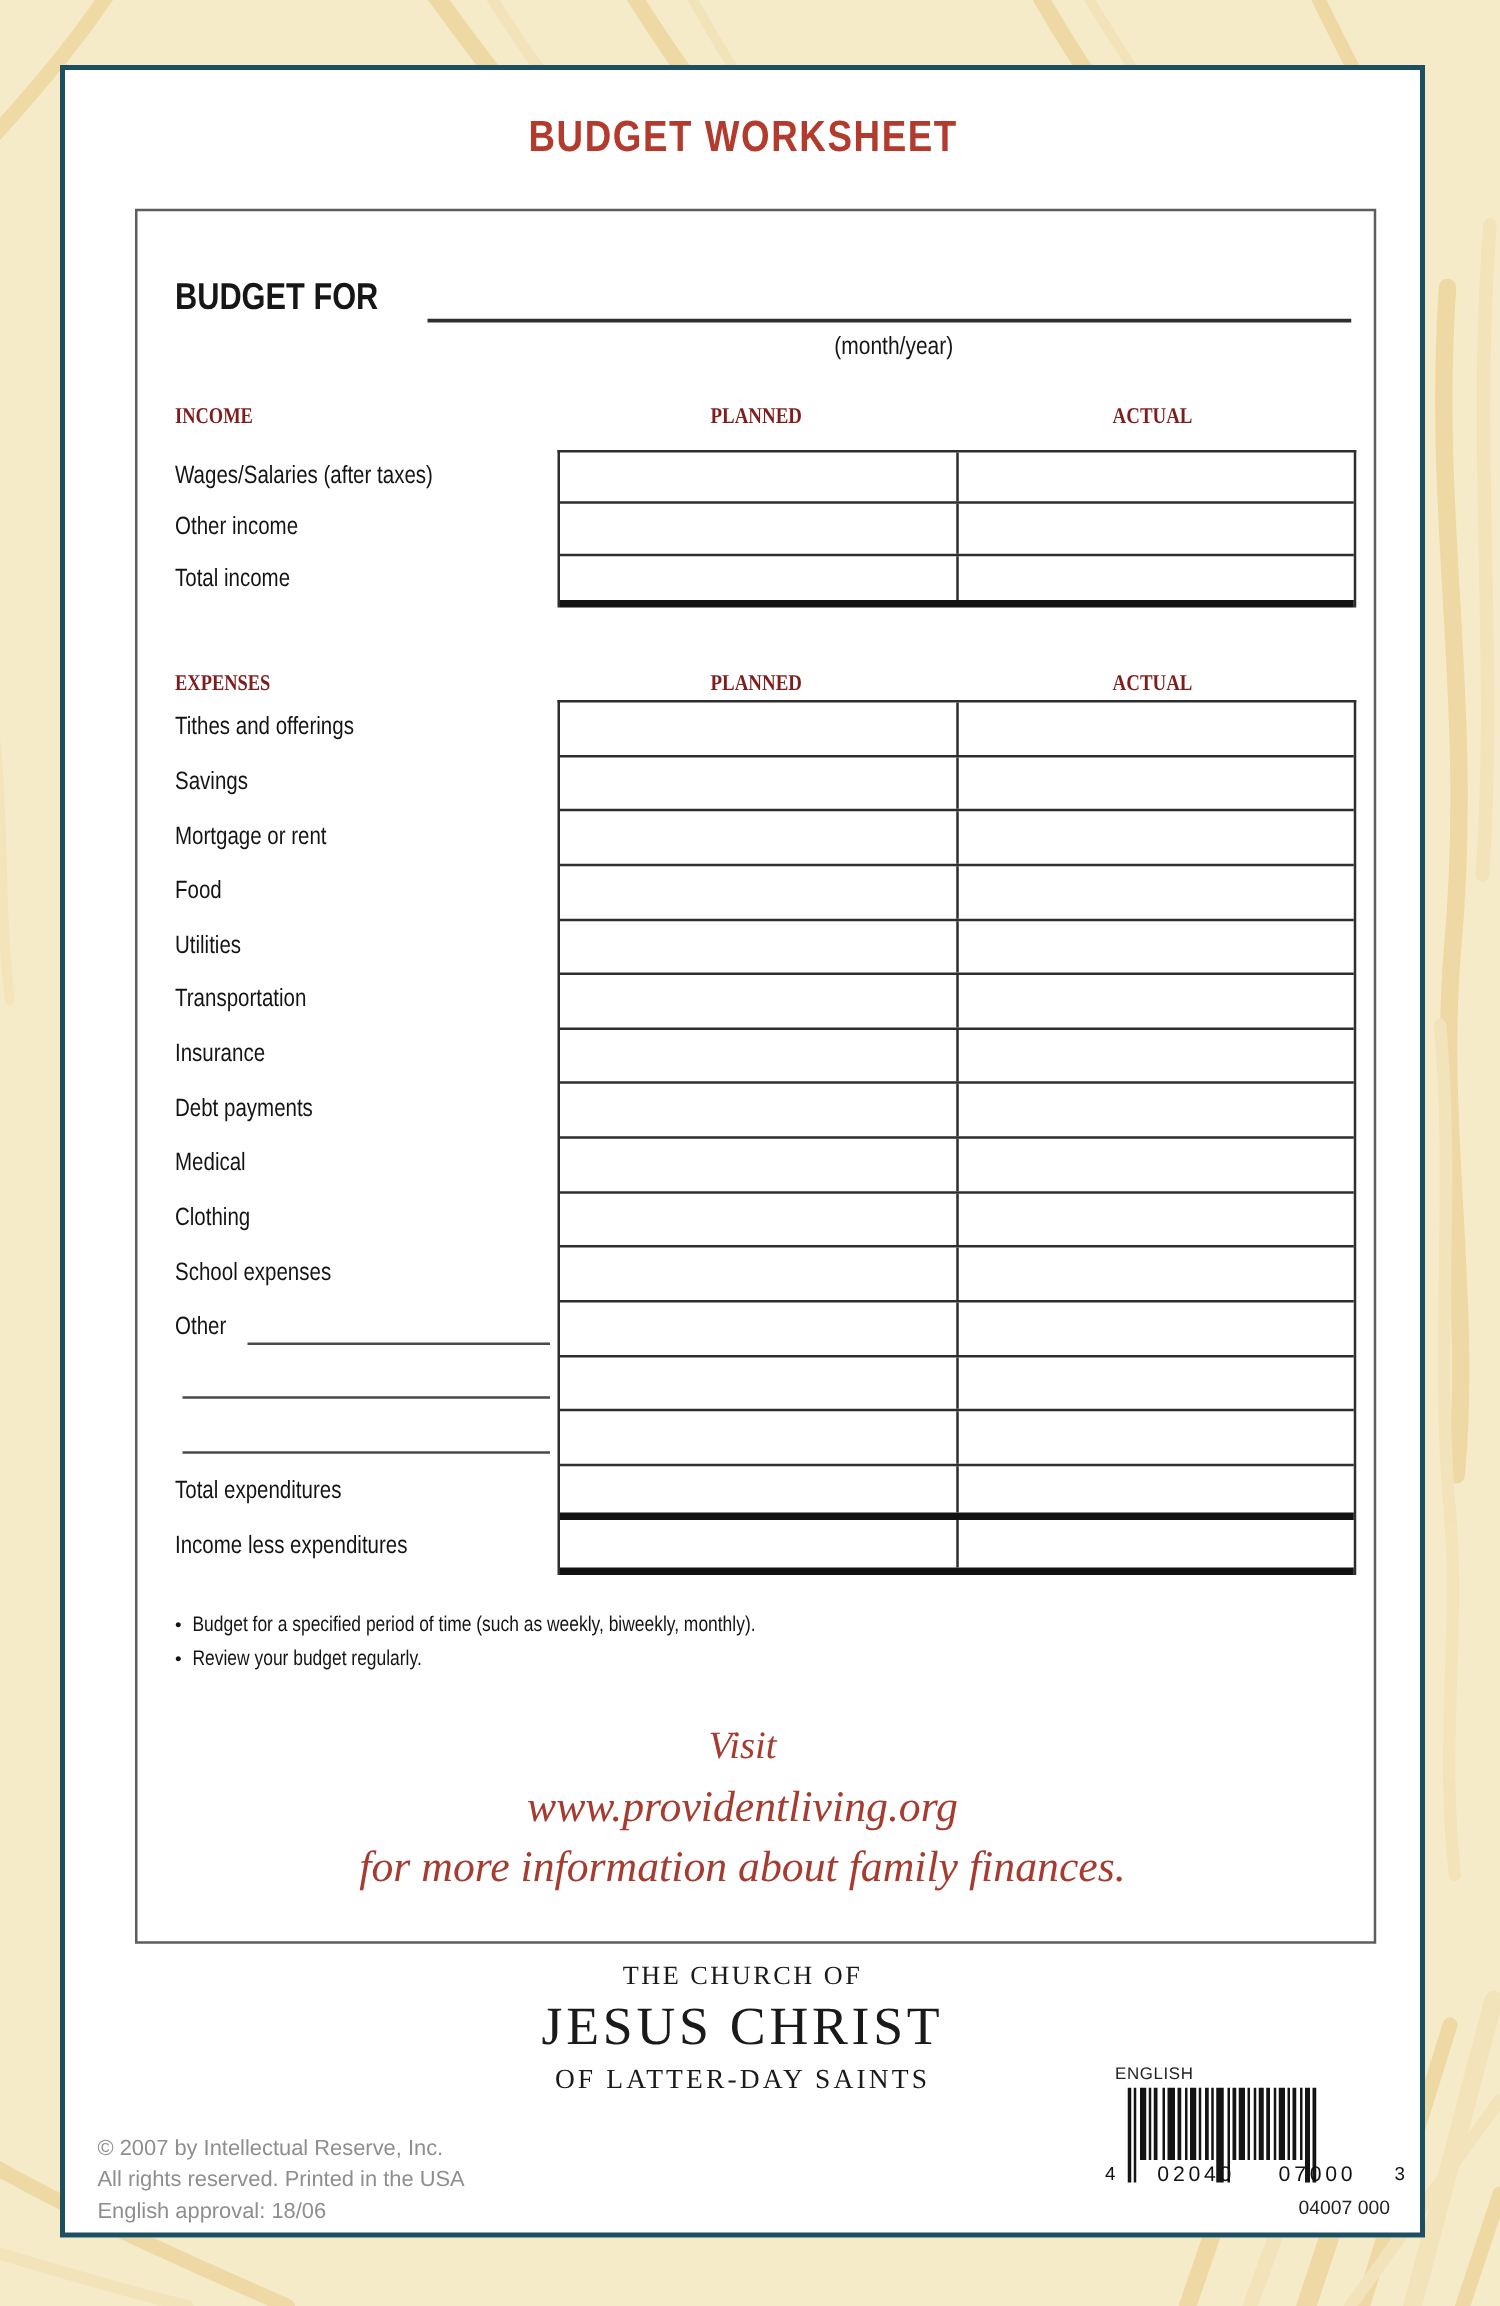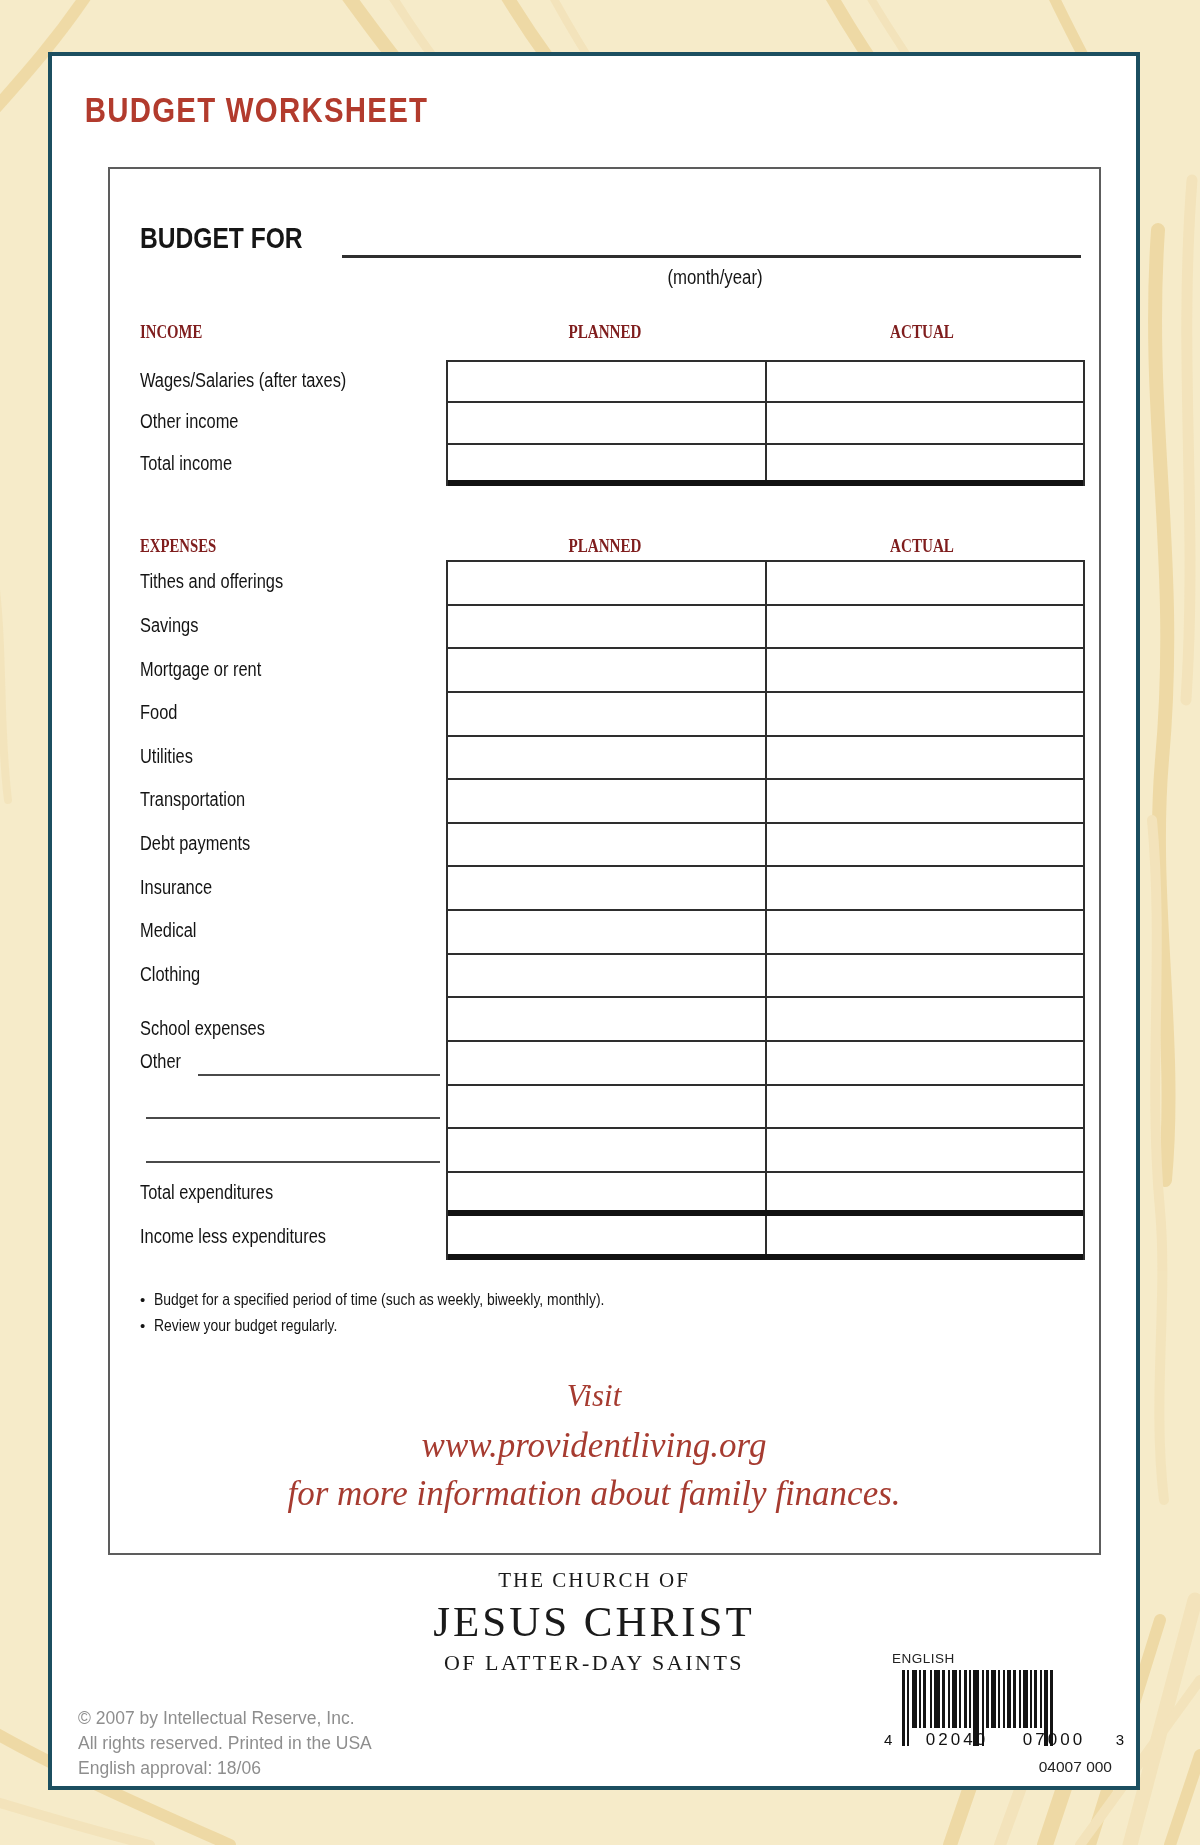--- a/index.html
+++ b/index.html
@@ -9,21 +9,21 @@
   
   .cond-l{display:inline-block;transform:scaleX(0.82);transform-origin:0 50%;white-space:nowrap;}
   .cond-c{display:inline-block;transform:scaleX(0.84);transform-origin:50% 50%;white-space:nowrap;}
 
   #wheat-svg{position:absolute;left:0;top:0;z-index:0;}
 
   
   #page{position:absolute;left:48px;top:52px;width:1092px;height:1738px;background:#ffffff;
         border:4px solid #1c4f60;box-sizing:border-box;z-index:1;}
 
-  #title{left:0;top:34px;width:100%;color:#b23b2d;font-size:35px;font-weight:700;letter-spacing:1.5px;}
+  #title{left:0;top:34px;width:100%;text-align:center;color:#b23b2d;font-size:35px;font-weight:700;letter-spacing:1.5px;}
 
   #inner-box{left:56px;top:111px;width:993px;height:1388px;border:2px solid #5d5d5d;box-sizing:border-box;}
 
   .form-label{color:#161616;}
   #budget-for-label{left:30px;top:52px;font-size:30px;font-weight:700;}
   #budget-for-line{left:232px;top:54px;width:739px;height:32px;border-bottom:3px solid #2f2f2f;}
   #month-year{left:605px;top:97px;transform:translateX(-50%);font-size:20px;font-weight:500;}
   #month-year .cond-c{transform-origin:50% 0;}
 
   .sec-header{font-size:18px;font-weight:700;color:#7f1d1d;font-family:Liberation Serif, serif;}
@@ -182,32 +182,32 @@
           <div class="row-label" style="height: 43.63px;">
             <span class="cond-l lbl-text">Food</span>
           </div>
           <div class="row-label" style="height: 43.63px;">
             <span class="cond-l lbl-text">Utilities</span>
           </div>
           <div class="row-label" style="height: 43.63px;">
             <span class="cond-l lbl-text">Transportation</span>
           </div>
           <div class="row-label" style="height: 43.63px;">
+            <span class="cond-l lbl-text">Insurance</span>
+          </div>
+          <div class="row-label" style="height: 43.63px;">
             <span class="cond-l lbl-text">Debt payments</span>
           </div>
           <div class="row-label" style="height: 43.63px;">
-            <span class="cond-l lbl-text">Insurance</span>
-          </div>
-          <div class="row-label" style="height: 43.63px;">
             <span class="cond-l lbl-text">Medical</span>
           </div>
           <div class="row-label" style="height: 43.63px;">
             <span class="cond-l lbl-text">Clothing</span>
           </div>
-          <div class="row-label" style="height: 43.63px; align-items: flex-end;">
+          <div class="row-label" style="height: 43.63px;">
             <span class="cond-l lbl-text">School expenses</span>
           </div>
           <div class="row-label" style="height: 43.63px;">
             <span class="cond-l lbl-text">Other</span>
             <span class="fill-line"></span>
           </div>
           <div class="row-label" style="height: 43.63px;">
             <span class="fill-line full"></span>
           </div>
           <div class="row-label" style="height: 43.63px;">

